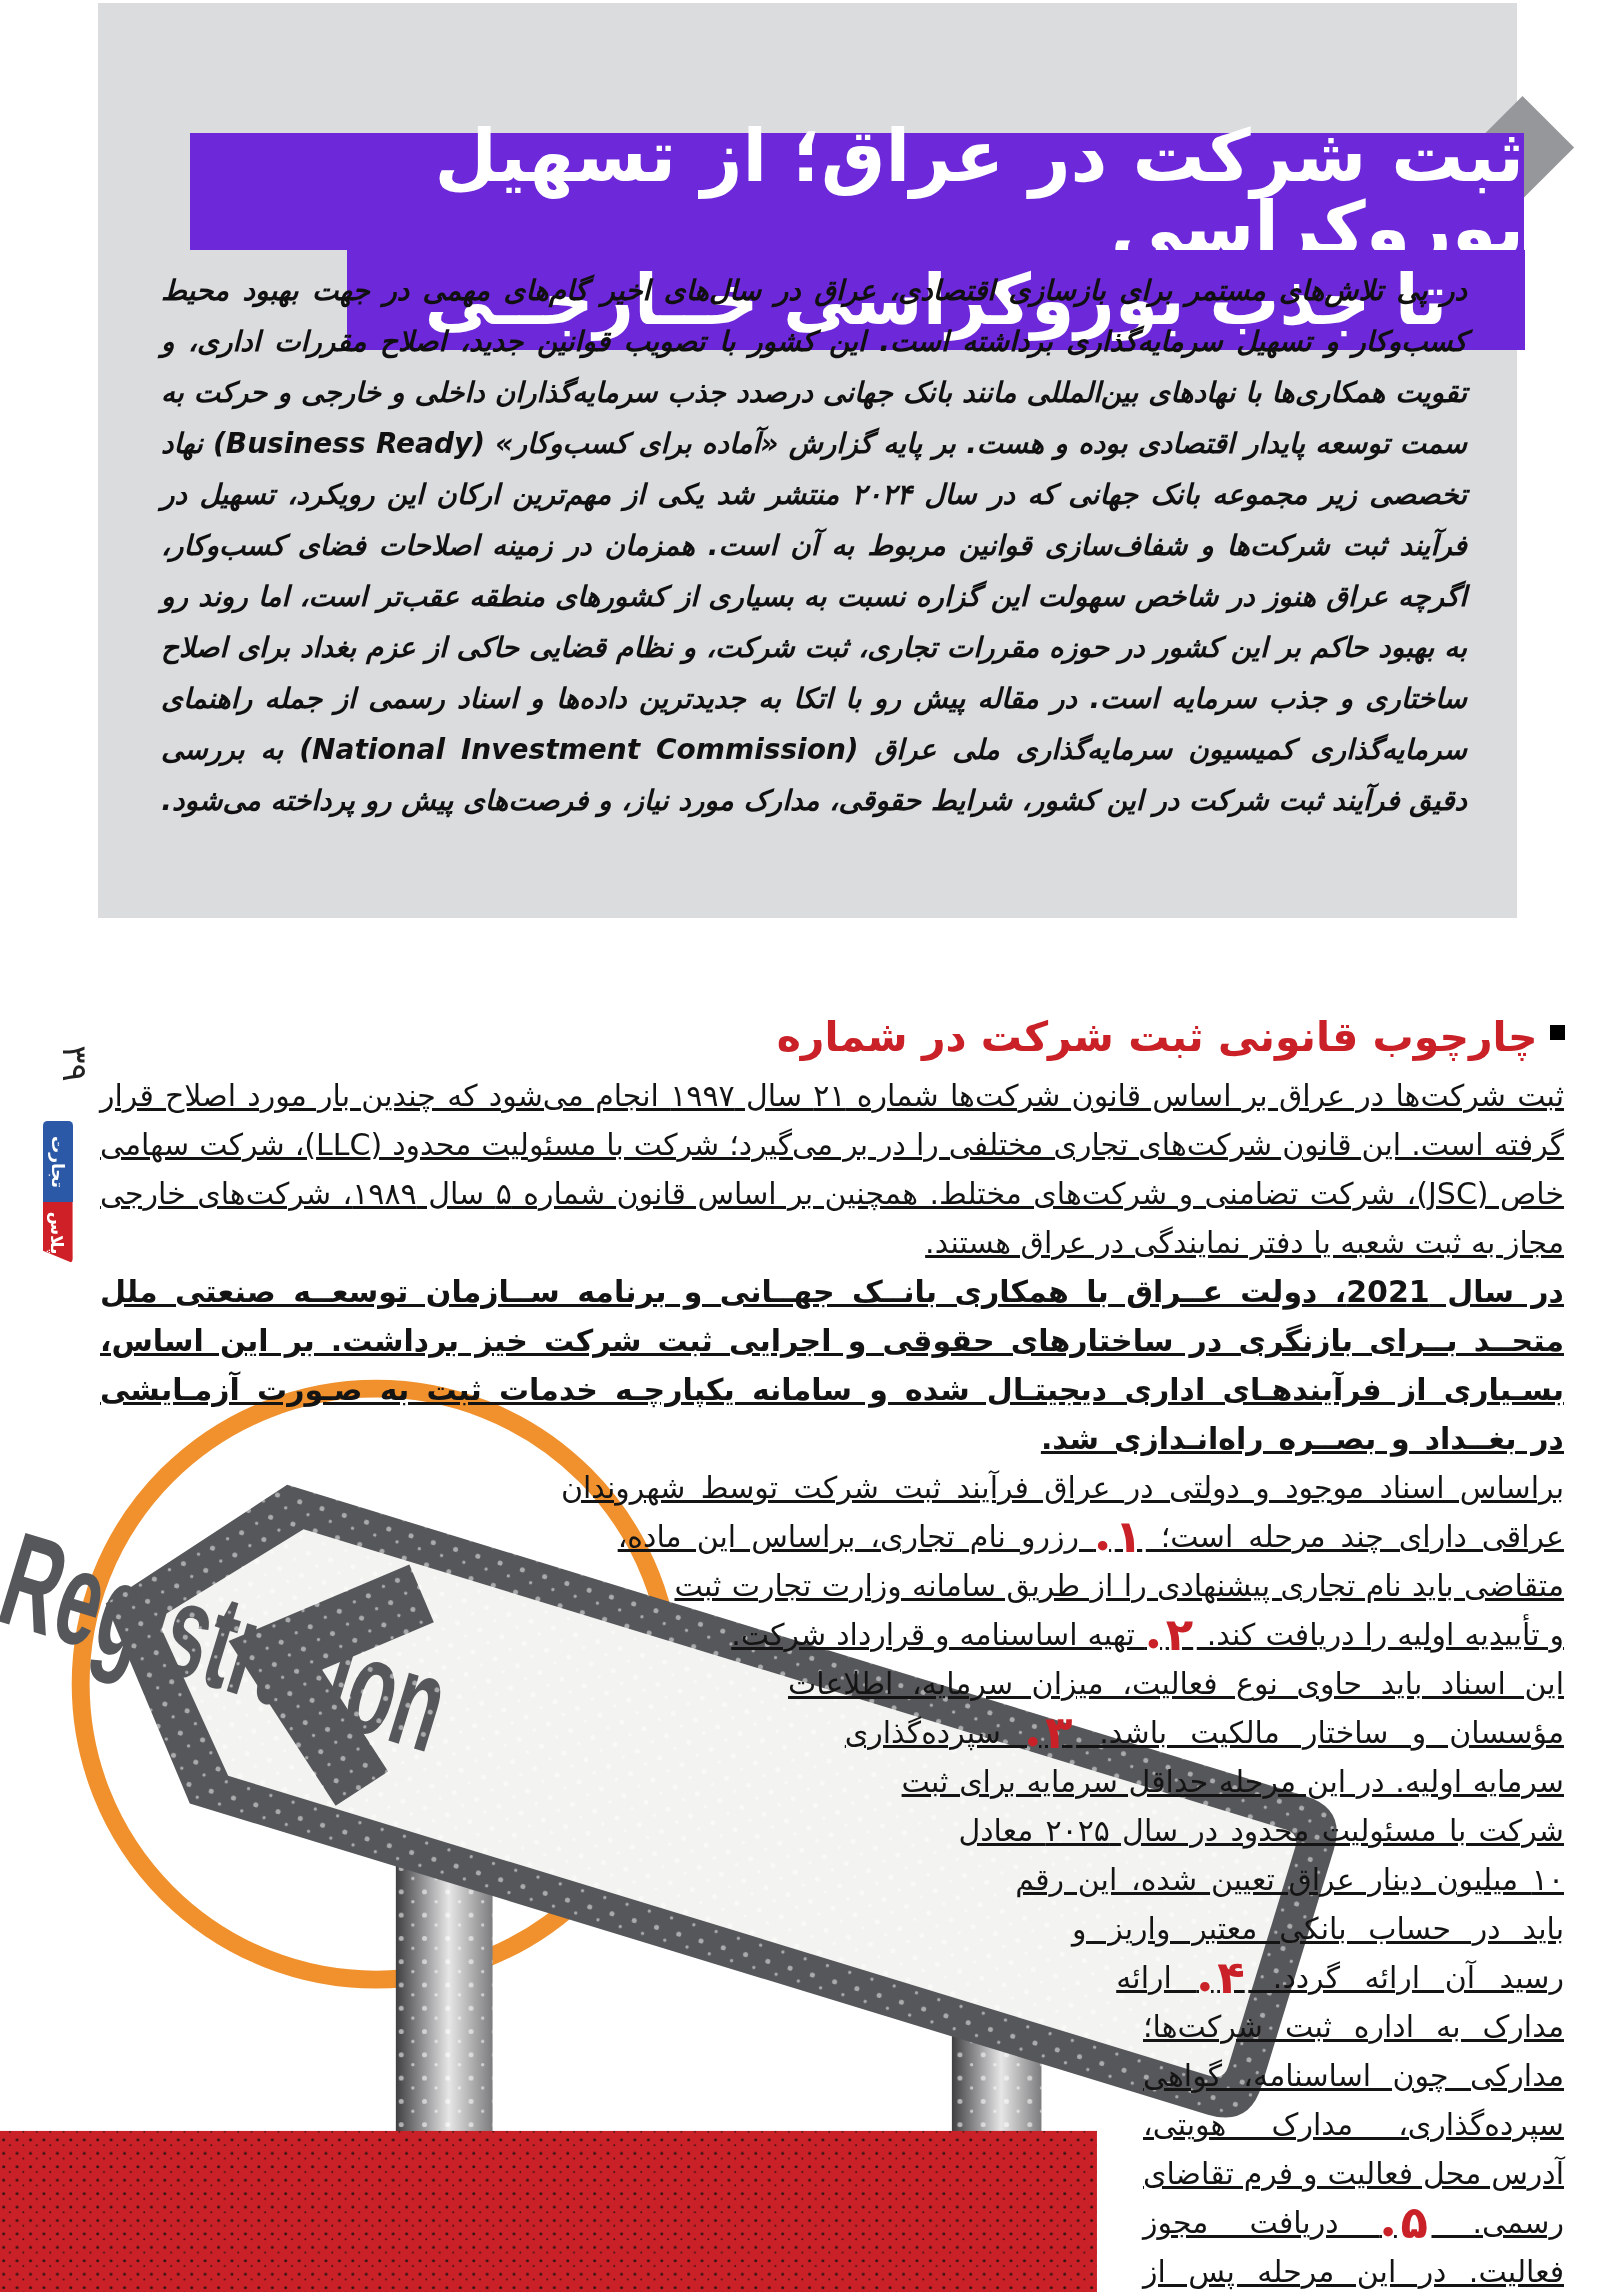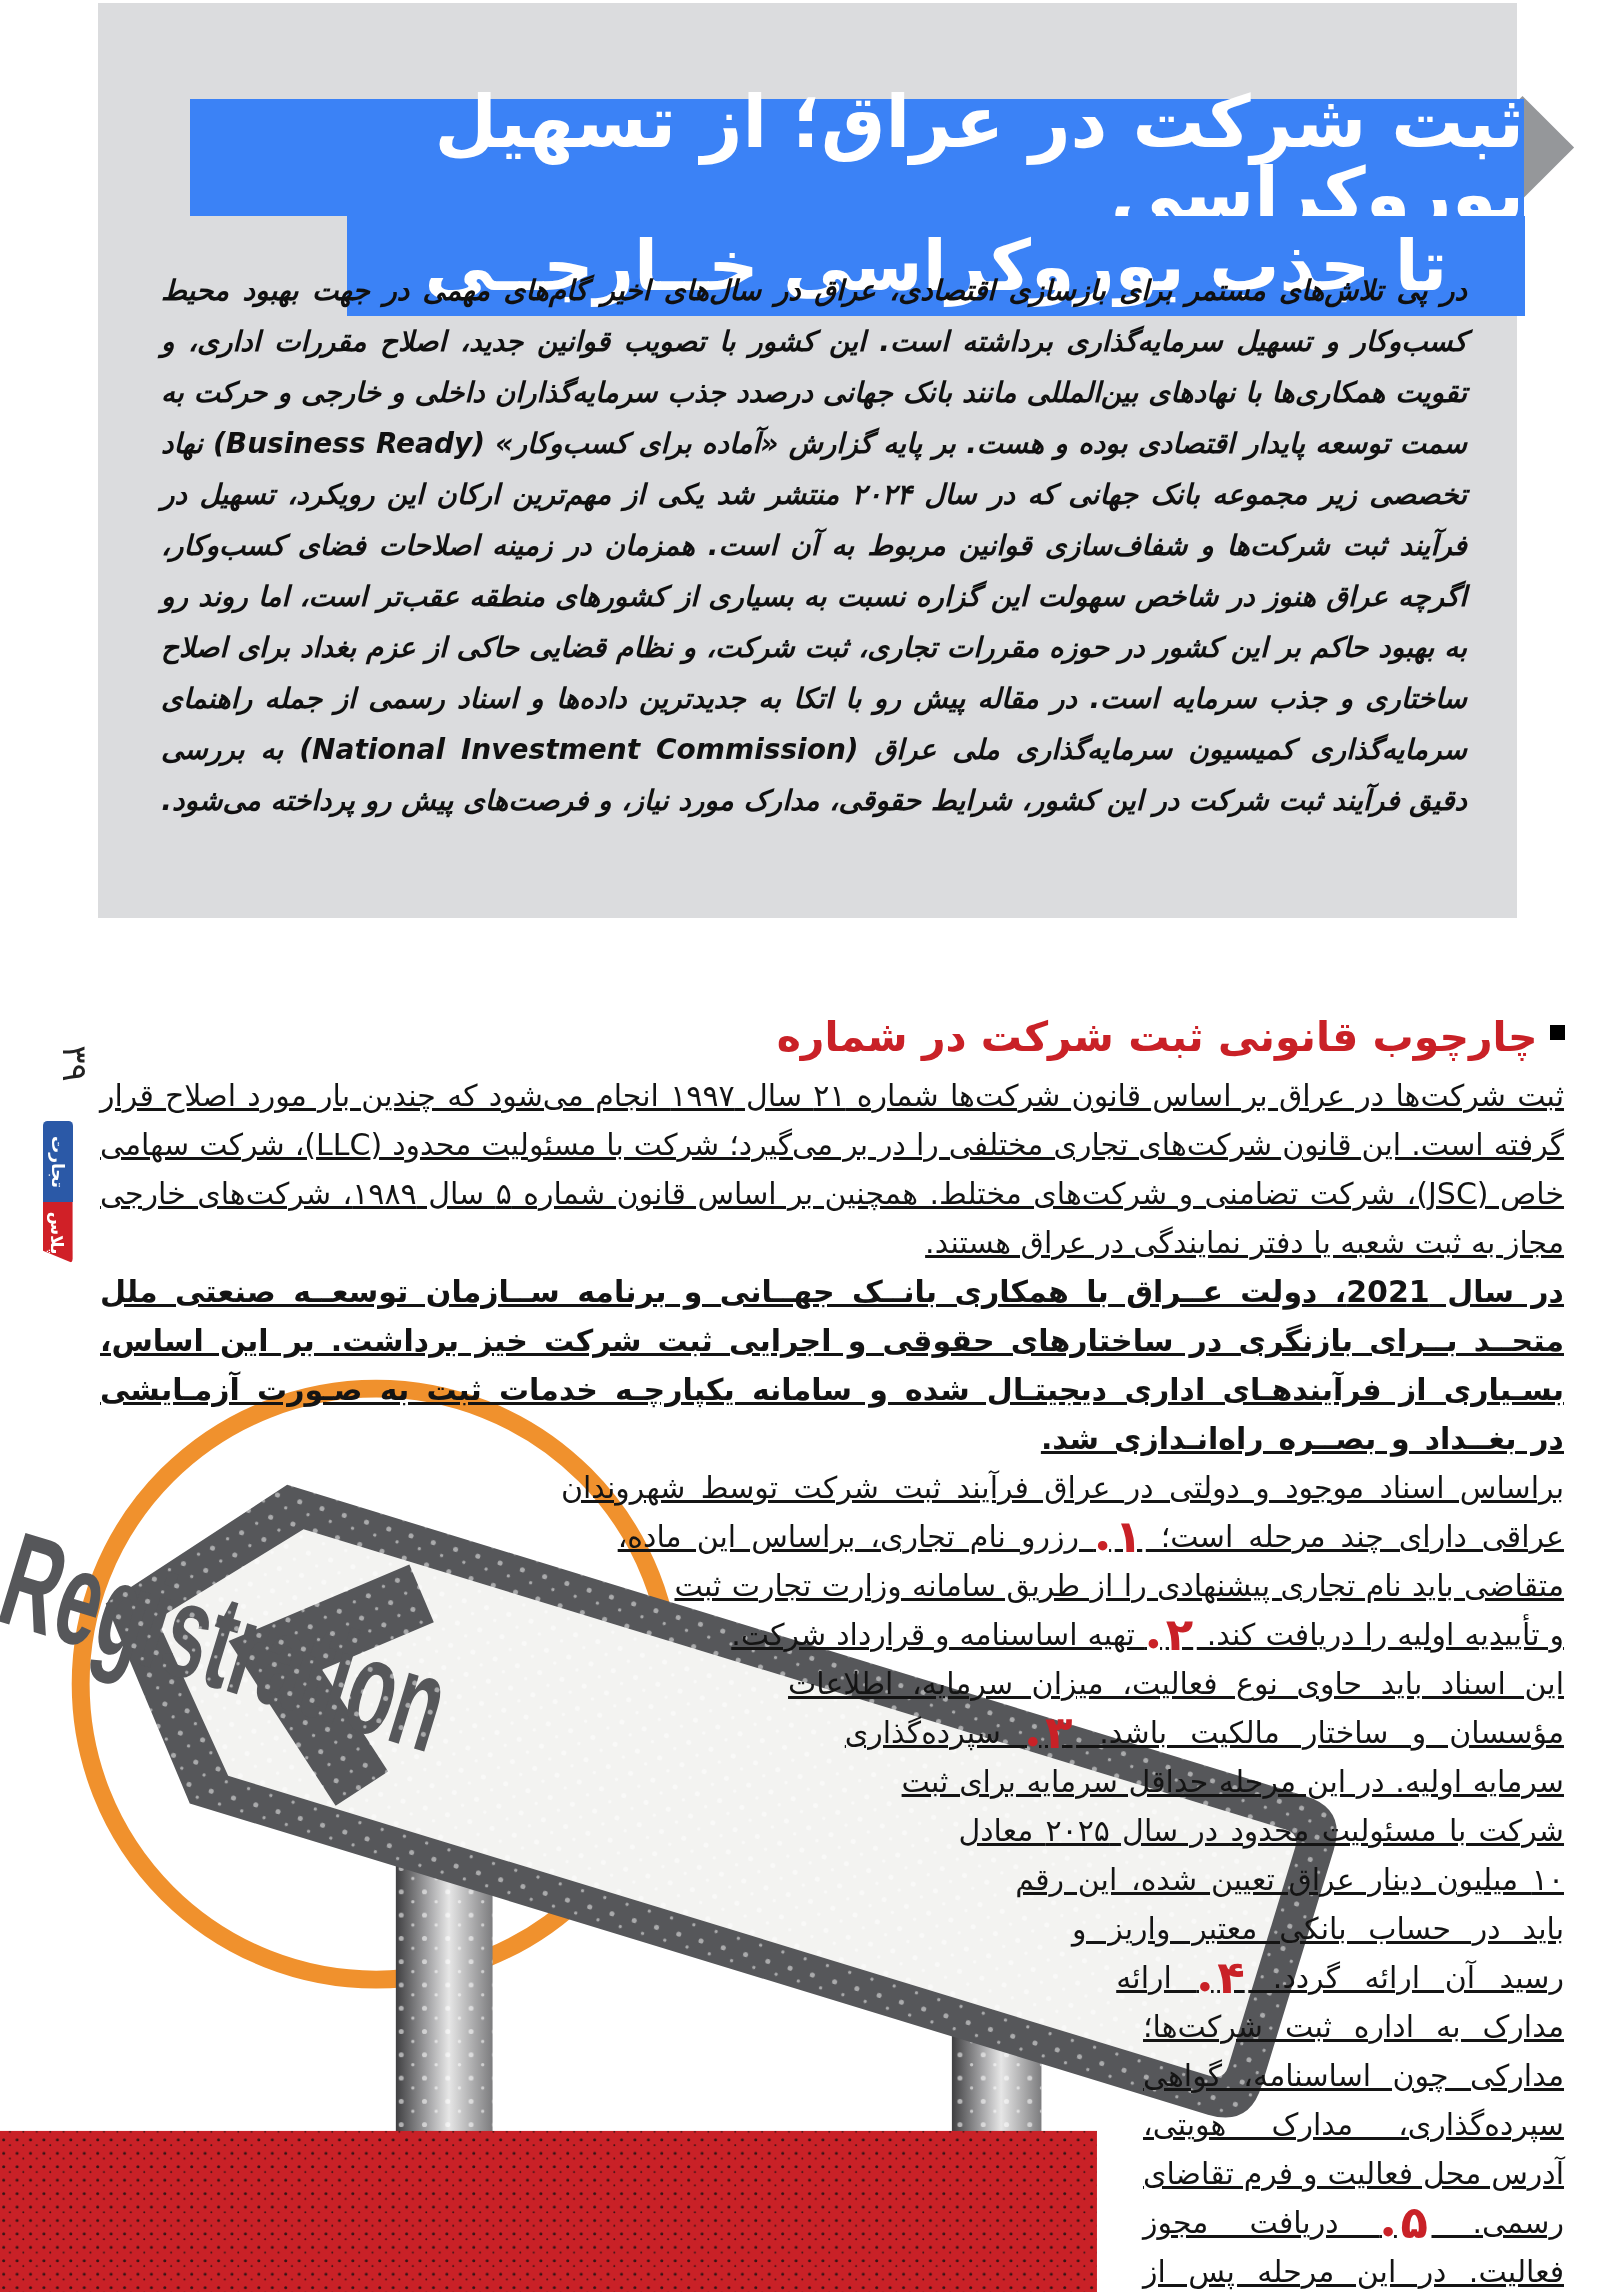--- a/index.html
+++ b/index.html
@@ -3,22 +3,22 @@
 <meta charset="utf-8">
 <style>
   html,body{margin:0;padding:0;}
   body{
     width:1621px;height:2293px;position:relative;overflow:hidden;
     background:#ffffff;direction:rtl;
     font-family:"DejaVu Sans",sans-serif;color:#141414;
   }
   
   .gray-box{position:absolute;left:98px;top:2.7px;width:1419px;height:915px;background:#dbdcde;}
-  .title-line{position:absolute;background:#3b82f6;color:#ffffff;font-weight:bold;
-    display:flex;align-items:center;justify-content:center;line-height:1;}
+  .title-line{position:absolute;background:#6d28d9;color:#ffffff;font-weight:bold;
+    display:flex;align-items:center;justify-content:center;line-height:1;margin-top:34px;}
   .title-line1{left:190px;top:99px;width:1334px;height:117px;font-size:72px;}
   .title-line2{left:347px;top:216px;width:1178px;height:100px;font-size:70px;}
   .diamond{position:absolute;left:1486px;top:111px;width:73px;height:73px;background:#95979a;
     transform:rotate(45deg);}
   .intro{position:absolute;left:161px;top:265px;width:1306px;
     font-size:28px;line-height:51px;font-weight:bold;font-style:italic;
     text-align:justify;color:#101010;}
   
   .page-num{position:absolute;left:36px;top:1032px;width:54px;height:63px;
     font-size:34px;color:#222;transform:rotate(90deg);text-align:center;}

